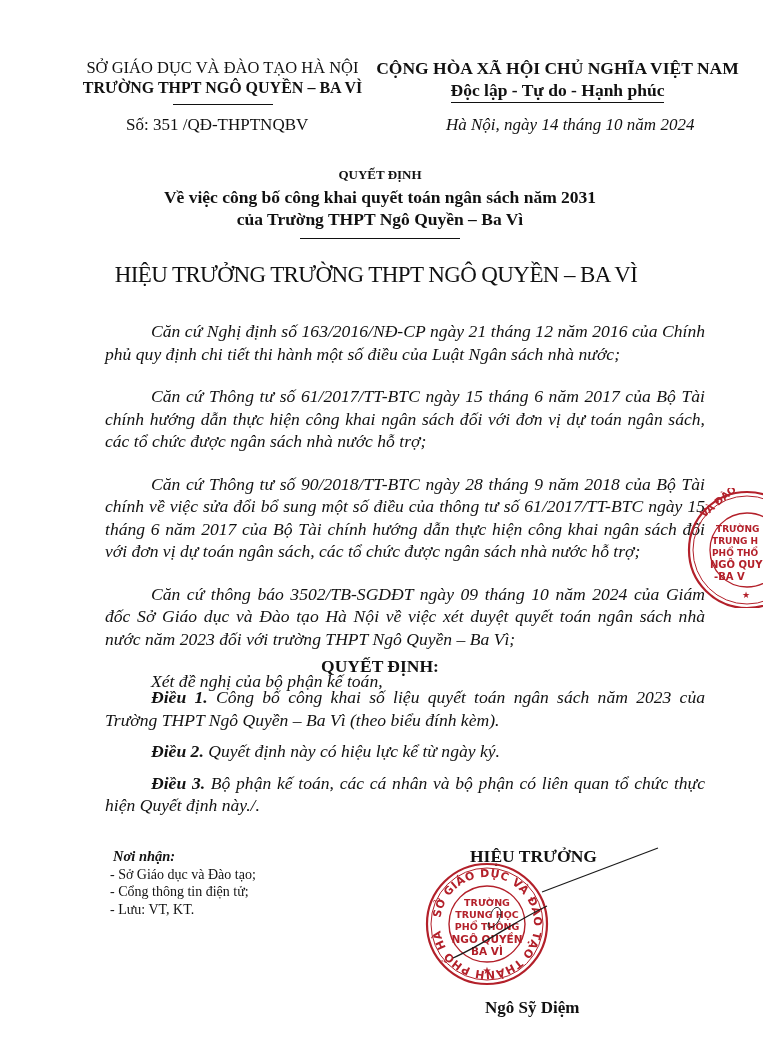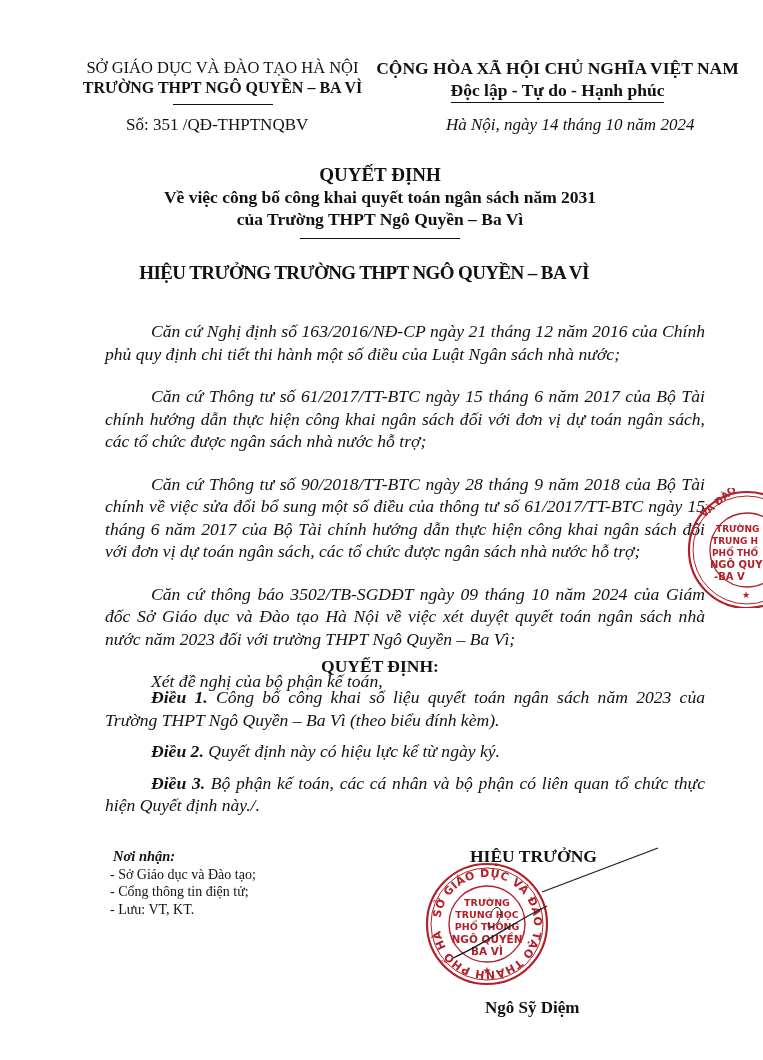--- a/index.html
+++ b/index.html
@@ -17,26 +17,26 @@
   .hdr-left .rule { width: 100px; height: 1px; background: #111; margin: 6px auto 0; }
   .docno { left: 126px; top: 115px; font-size: 17px; }
 
   .hdr-right { left: 370px; top: 58px; width: 375px; text-align: center; }
   .hdr-right .l1 { font-size: 17.5px; line-height: 21px; font-weight: bold; }
   .hdr-right .l2 { font-size: 17.5px; line-height: 22px; font-weight: bold; display: inline-block; border-bottom: 1px solid #111; padding-bottom: 1px; }
   .dateline { left: 446px; top: 115px; font-size: 17px; font-style: italic; }
 
   
   .title-block { left: 100px; top: 164px; width: 560px; text-align: center; font-weight: bold; }
-  .title-block .t1 { font-size: 19px; line-height: 22px; }
+  .title-block .t1 { font-size: 13px; line-height: 22px; }
   .title-block .t2 { font-size: 17.5px; line-height: 22px; }
   .title-block .t3 { font-size: 17.5px; line-height: 22px; }
   .title-block .rule { width: 160px; height: 1px; background: #111; margin: 8px auto 0; }
 
-  .authority { left: 84px; top: 262px; width: 560px; text-align: center; font-weight: bold; font-size: 19px; letter-spacing: -0.6px; }
+  .authority { left: 96px; top: 262px; width: 560px; text-align: center; font-weight: normal; font-size: 23px; letter-spacing: -0.6px; }
 
   
   .body { left: 105px; top: 300px; width: 600px; font-size: 17.6px; line-height: 22.5px; text-align: justify; }
   .body p { margin: 0 0 8.5px 0; text-indent: 46px; }
   .body p.it { font-style: italic; margin-top: 20px; }
 
   .decide-head { left: 100px; top: 656px; width: 560px; text-align: center; font-weight: bold; font-size: 17.5px; }
 
   .articles { left: 105px; top: 686px; width: 600px; font-size: 17.6px; line-height: 22.5px; text-align: justify; }
   .articles p { margin: 0 0 9px 0; text-indent: 46px; font-style: italic; }

